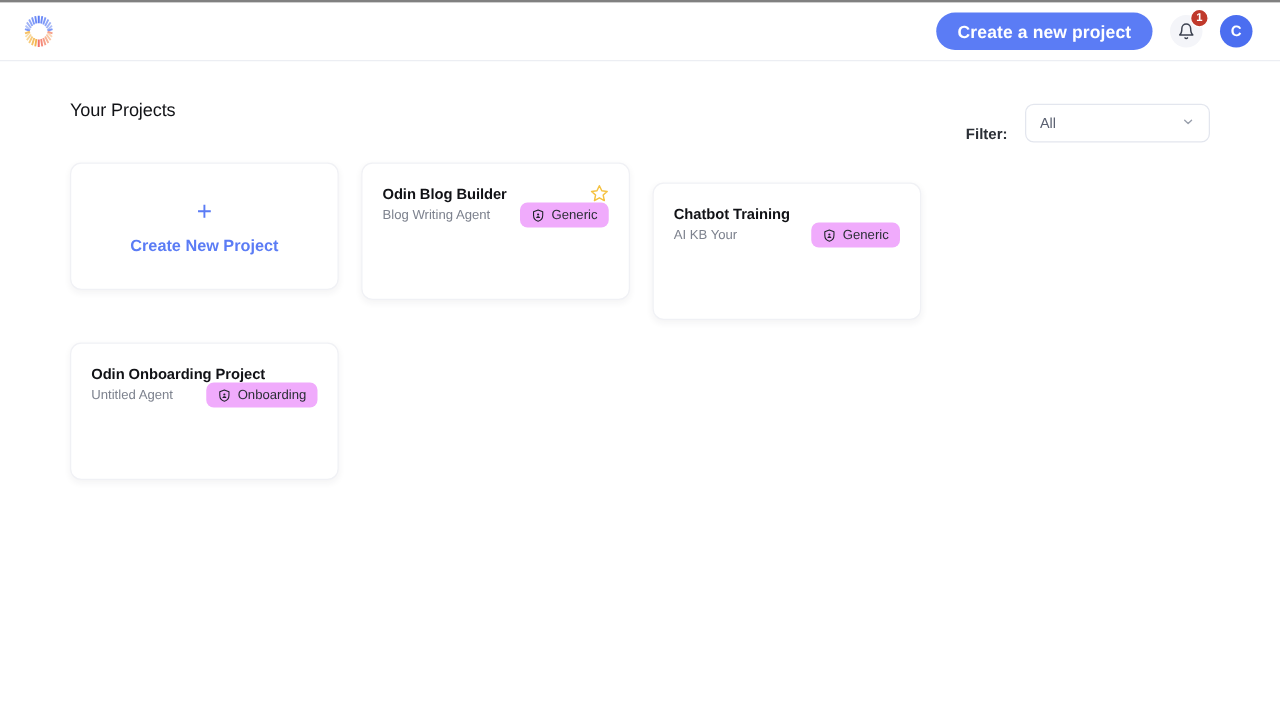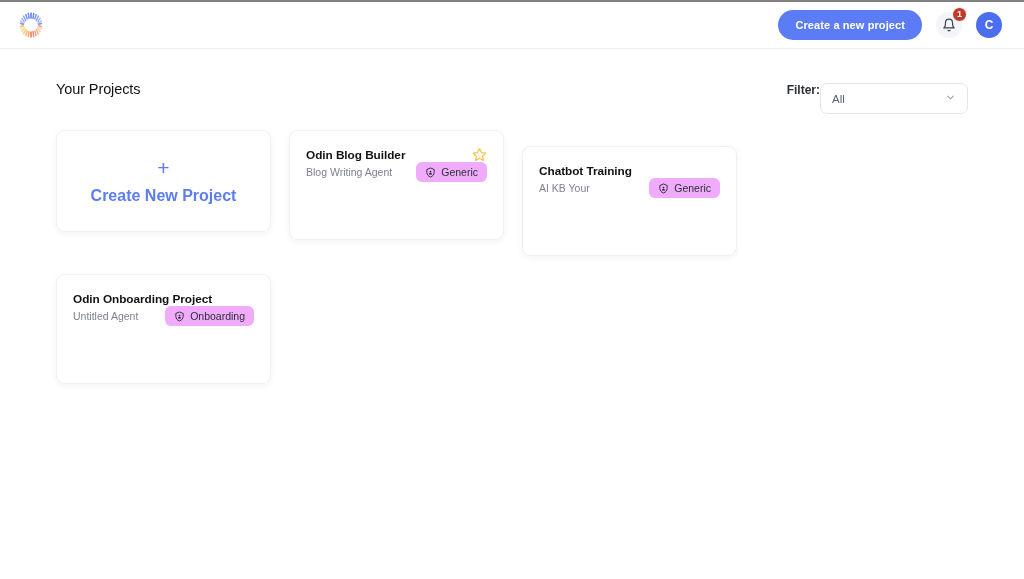--- a/index.html
+++ b/index.html
@@ -44,21 +44,21 @@
     gap: 14px;
   }
 
   .create-project-btn {
     background: #5b7cf5;
     color: #ffffff;
     border: none;
     border-radius: 18px;
     height: 30px;
     padding: 0 17px;
-    font-size: 11px;
+    font-size: 14px;
     font-weight: 700;
     font-family: "Liberation Sans", sans-serif;
     letter-spacing: 0.1px;
     cursor: pointer;
     white-space: nowrap;
     line-height: 30px;
     text-align: center;
   }
 
   .notif-wrap {
@@ -112,22 +112,23 @@
 
   .page-title {
     font-size: 14.5px;
     font-weight: 400;
     color: #111216;
     letter-spacing: -0.1px;
   }
 
   .filter-row {
     display: flex;
-    align-items: flex-start;
+    align-items: flex-end;
     justify-content: flex-end;
+    gap: 14px;
     margin-top: -14px;
     margin-bottom: 12px;
   }
 
   .filter-label {
     font-size: 12px;
     font-weight: 700;
     color: #2b2f36;
   }
 
@@ -182,21 +183,21 @@
   .plus-icon {
     color: #5b7cf5;
     font-size: 21px;
     font-weight: 400;
     line-height: 1;
     margin-bottom: 9px;
   }
 
   .create-label {
     color: #5b7cf5;
-    font-size: 16px;
+    font-size: 13px;
     font-weight: 700;
   }
 
   .meetings-label {
     color: #5b7cf5;
     font-size: 11.5px;
     font-weight: 700;
     margin-top: -6px;
   }
 

